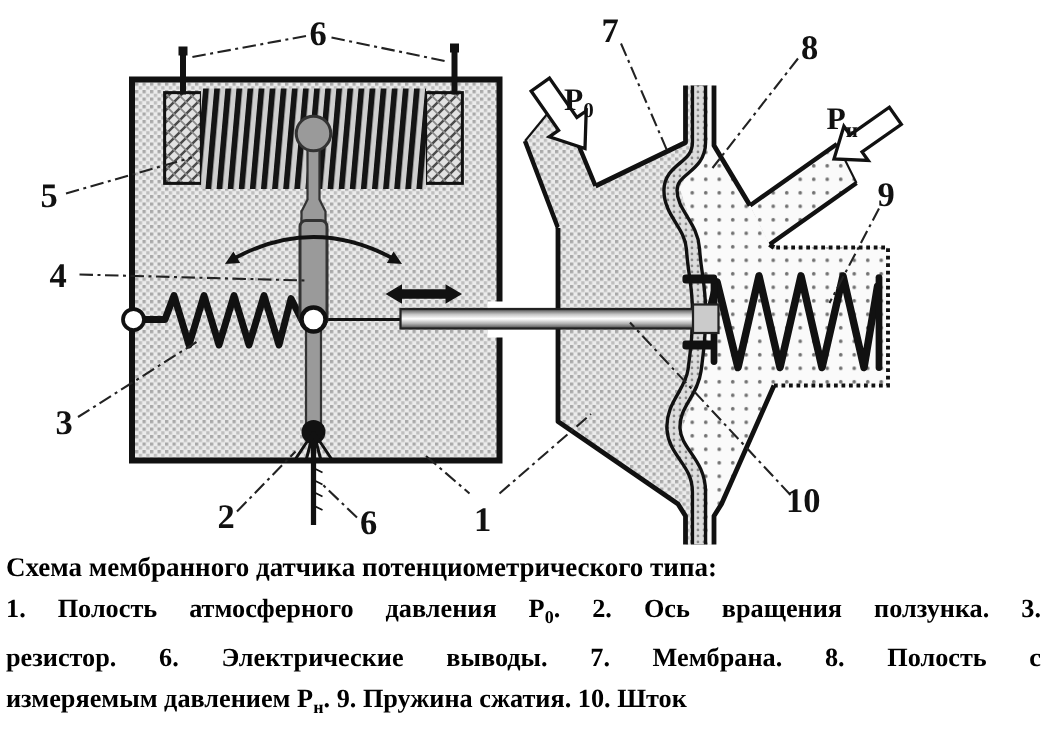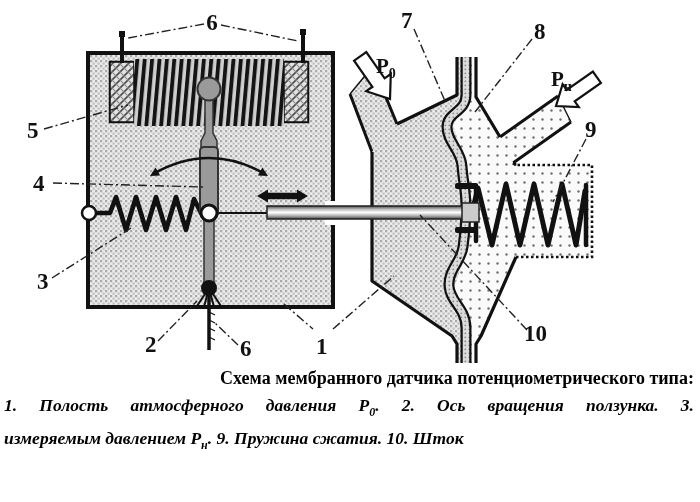--- a/index.html
+++ b/index.html
@@ -6,22 +6,22 @@
   body{width:700px;height:502px;overflow:hidden;position:relative;
        font-family:"Liberation Serif","DejaVu Serif",serif;}
   #diagram{position:absolute;left:0;top:0;}
   .lbl{font-family:"Liberation Serif","DejaVu Serif",serif;font-weight:bold;
        font-size:23px;fill:#111;}
   .plbl{font-family:"Liberation Serif","DejaVu Serif",serif;font-weight:bold;
        font-size:21px;fill:#111;}
   .leader{stroke:#222;stroke-width:1.4;fill:none;stroke-dasharray:9 3 2 3;}
   .caption{position:absolute;left:0;top:366px;width:700px;padding:2px 6px 0 4px;
            box-sizing:border-box;color:#000;}
-  .cap-title{font-weight:bold;font-size:18px;text-align:right;margin-bottom:3px;}
-  .cap-line{font-weight:bold;font-size:17.5px;line-height:26.5px;white-space:nowrap;font-style:italic;}
+  .cap-title{font-weight:bold;font-size:18px;text-align:left;margin-bottom:3px;}
+  .cap-line{font-weight:bold;font-size:17.5px;line-height:26.5px;white-space:nowrap;}
   .cap-line.just{white-space:normal;text-align:justify;text-align-last:justify;}
   .cap-line sub{font-size:12px;font-weight:bold;}
 </style>
 </head>
 <body>
 
 <svg id="diagram" width="700" height="366" viewBox="0 0 700 366">
   <defs>
     <pattern id="dotsDense" width="5" height="5" patternUnits="userSpaceOnUse">
       <rect width="5" height="5" fill="#ebebeb"></rect>
@@ -176,14 +176,15 @@
     <tspan>P</tspan><tspan dy="5" font-size="14">0</tspan>
   </text>
   <text class="plbl" x="551" y="86">
     <tspan>P</tspan><tspan dy="5" font-size="14">н</tspan>
   </text>
 </svg>
 
 <div class="caption">
   <div class="cap-title">Схема мембранного датчика потенциометрического типа:</div>
   <div class="cap-line just"><span>1. Полость атмосферного давления </span><span>P</span><sub>0</sub><span>. 2. Ось вращения ползунка. 3.</span></div>
+  <div class="cap-line just"><span>резистор. 6. Электрические выводы. 7. Мембрана. 8. Полость с</span></div>
   <div class="cap-line"><span>измеряемым давлением </span><span>P</span><sub>н</sub><span>. 9. Пружина сжатия. 10. Шток</span></div>
 </div>
 
 </body></html>

